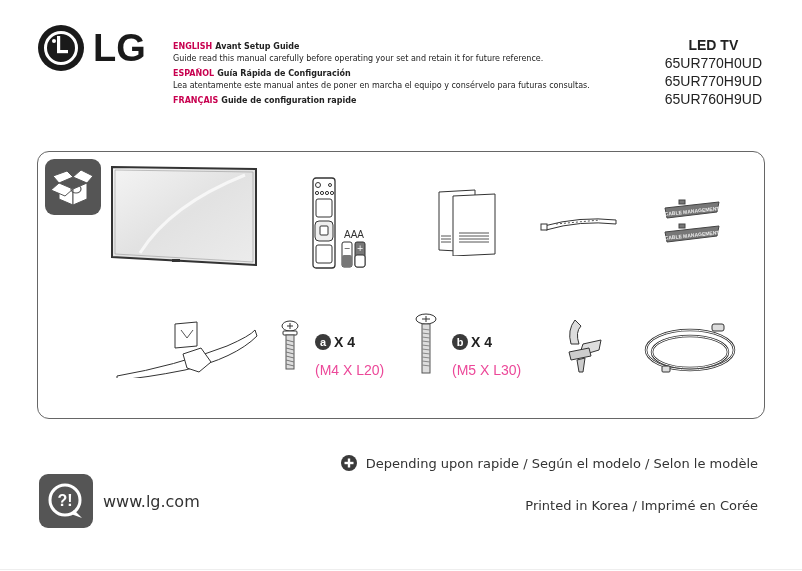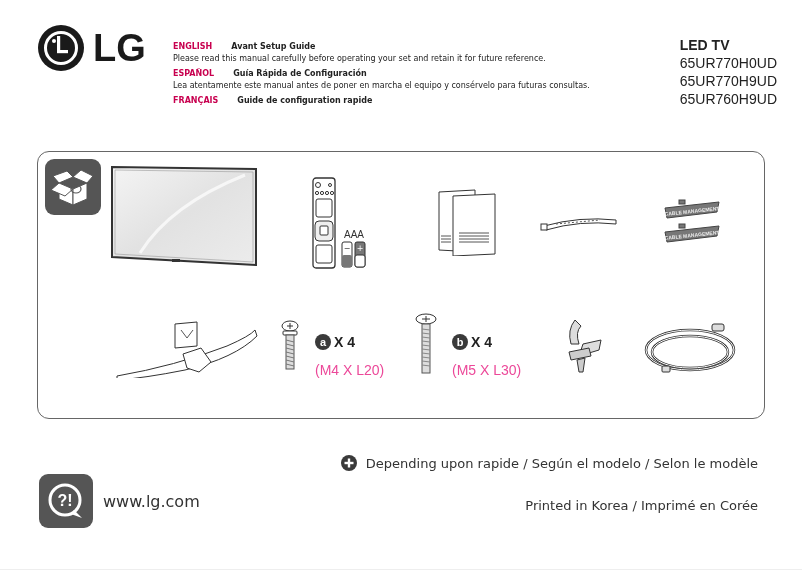--- a/index.html
+++ b/index.html
@@ -5,24 +5,24 @@
   * { box-sizing: border-box; margin: 0; padding: 0; }
   html, body { width: 802px; height: 571px; background: #ffffff; overflow: hidden; }
   body { position: relative; font-family: "DejaVu Sans", "Liberation Sans", sans-serif; color: #222; }
 
   .logo { position: absolute; left: 37px; top: 24px; display: flex; align-items: center; }
   .logo svg { display: block; }
   .logo-text { font-family: "Liberation Sans", sans-serif; font-weight: bold; font-size: 38px; color: #1a1a1a; margin-left: 8px; letter-spacing: 0px; line-height: 1; }
 
   .intro { position: absolute; left: 173px; top: 41px; width: 460px; font-size: 8px; line-height: 11px; color: #222; }
   .intro .hdr { font-weight: bold; }
-  .intro .lang { color: #c8004f; font-weight: bold; margin-right: 19px; }
+  .intro .lang { color: #c8004f; font-weight: bold; margin-right: 3px; }
   .intro p { margin-bottom: 1px; }
 
-  .models { position: absolute; right: 25px; top: 36px; text-align: left; font-family: "Liberation Sans", sans-serif; font-size: 14px; line-height: 18px; color: #222; }
+  .models { position: absolute; right: 40px; top: 36px; text-align: center; font-family: "Liberation Sans", sans-serif; font-size: 14px; line-height: 18px; color: #222; }
   .models .ttl { font-weight: bold; }
 
   .box { position: absolute; left: 37px; top: 151px; width: 728px; height: 268px; border: 1.5px solid #666; border-radius: 12px; }
 
   .item { position: absolute; }
   .badge { display: inline-block; width: 16px; height: 16px; border-radius: 50%; background: #3a3a3a; color: #fff; font-weight: bold; font-size: 11px; text-align: center; line-height: 16px; font-family: "Liberation Sans", sans-serif; vertical-align: middle; }
   .qty { font-family: "Liberation Sans", sans-serif; font-weight: bold; font-size: 14px; color: #222; vertical-align: middle; margin-left: 3px; }
   .spec { font-family: "Liberation Sans", sans-serif; font-size: 14px; color: #ec4899; display: block; margin-top: 12px; }
 
   .note { position: absolute; right: 44px; top: 455px; display: flex; align-items: center; font-size: 13px; color: #333; }
@@ -45,21 +45,21 @@
     <rect x="20" y="12" width="3.2" height="17" fill="#fff"></rect>
     <rect x="20" y="26" width="11" height="3.2" fill="#fff"></rect>
     <circle cx="17" cy="17" r="2" fill="#fff"></circle>
     <path d="M31 22 A 8 8 0 0 1 30 30" stroke="#1a1a1a" stroke-width="0" fill="none"></path>
   </svg>
   <span class="logo-text">LG</span>
 </div>
 
 <div class="intro">
   <p class="hdr"><span class="lang">ENGLISH</span><span>Avant Setup Guide</span></p>
-  <p style="margin-bottom:4px">Please read this manual carefully before operating your set and retain it for future reference.</p>
+  <p style="margin-bottom:4px">Guide read this manual carefully before operating your set and retain it for future reference.</p>
   <p class="hdr"><span class="lang">ESPAÑOL</span><span>Guía Rápida de Configuración</span></p>
   <p style="margin-bottom:4px">Lea atentamente este manual antes de poner en marcha el equipo y consérvelo para futuras consultas.</p>
   <p class="hdr"><span class="lang">FRANÇAIS</span><span>Guide de configuration rapide</span></p>
 </div>
 
 <div class="models">
   <div class="ttl">LED TV</div>
   <div>65UR770H0UD</div>
   <div>65UR770H9UD</div>
   <div>65UR760H9UD</div>

